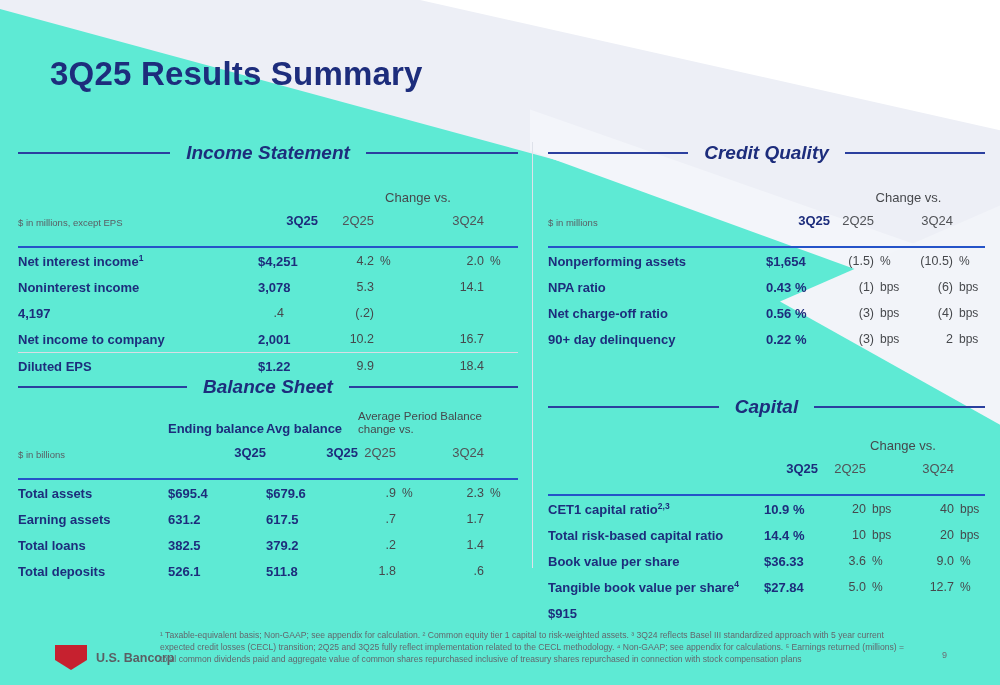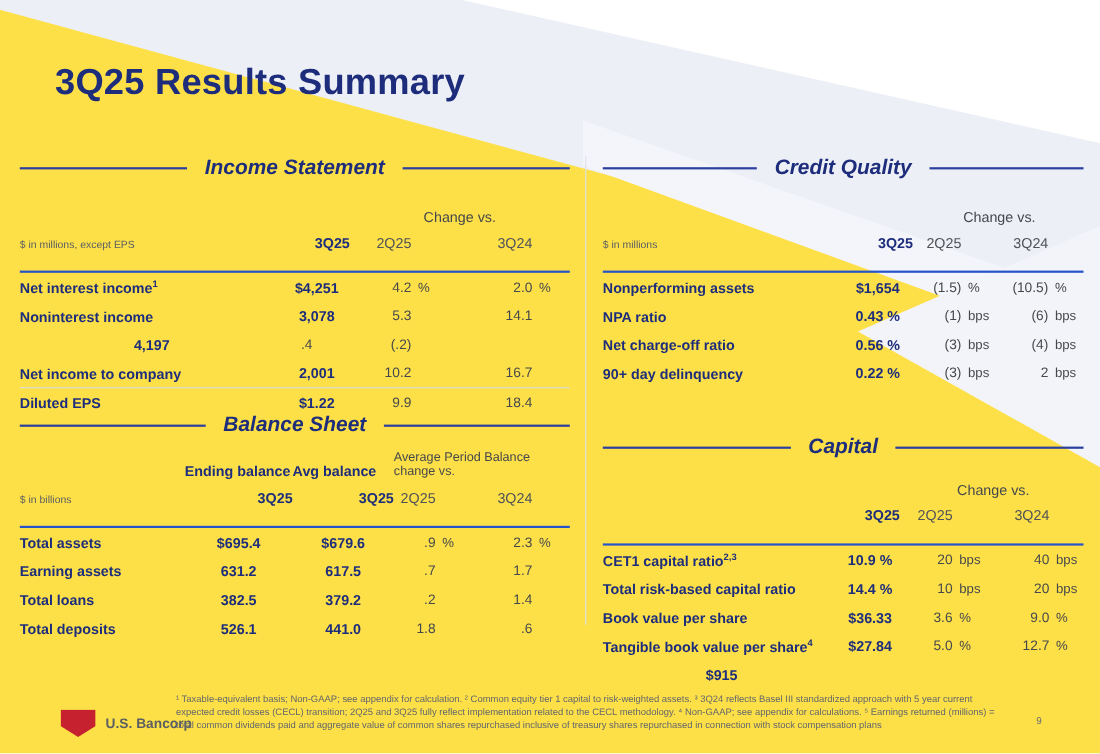--- a/index.html
+++ b/index.html
@@ -1,16 +1,16 @@
 <!DOCTYPE html>
 <html><head>
 <meta charset="utf-8">
 <style>
   html,body{margin:0;padding:0;background:#fff;}
-  .slide{position:relative;width:1000px;height:685px;background:#fde047;overflow:hidden;
+  .slide{position:relative;width:1000px;height:685px;background:#5eead4;overflow:hidden;
          font-family:"Liberation Sans","DejaVu Sans",sans-serif;color:#1d2d7c;}
   .bgshape{position:absolute;inset:0;pointer-events:none;}
   .bg1{background:#edeff6;clip-path:polygon(0 0,100% 0,100% 41%,0 1.3%);}
   .bg2{background:#ffffff;clip-path:polygon(42% 0,100% 0,100% 19%);}
   .bg3{background:#f3f5fa;clip-path:polygon(53% 16%,100% 40%,100% 47%,53% 22%);}
   .bg4{background:#f2f4f9;clip-path:polygon(78% 44%,100% 30%,100% 62%);}
 
   .title{position:absolute;left:50px;top:55px;font-size:33px;font-weight:600;color:#1d2d7c;letter-spacing:.2px;}
 
   .vdiv{position:absolute;left:532px;top:142px;width:1px;height:426px;background:#dee2ea;}
@@ -40,21 +40,21 @@
   .bh{font-weight:bold;font-size:13px;color:#1d2d7c;text-align:left;white-space:nowrap;}
   .apb{grid-column:4/6;font-size:11.5px;line-height:1.12;color:#46484c;}
 
   .sub{height:22px;align-items:end;border-bottom:2px solid #2553c8;padding-bottom:18px;}
   .unit{font-size:9.5px;color:#5a5d63;}
   .qh{font-weight:bold;font-size:13px;color:#1d2d7c;text-align:right;white-space:nowrap;}
   .gh .cv{font-size:13px;color:#515357;}
 
   .lblc{font-size:13px;font-weight:bold;color:#1d2d7c;white-space:nowrap;}
   .lblc sup{font-size:8.5px;}
-  .q{text-align:center;font-weight:bold;font-size:13px;color:#1d2d7c;white-space:nowrap;}
+  .q{text-align:left;font-weight:bold;font-size:13px;color:#1d2d7c;white-space:nowrap;}
   .cc{display:flex;align-items:baseline;}
   .cv{flex:1;text-align:right;font-size:12.5px;color:#46484c;white-space:nowrap;}
   .cu{width:28px;padding-left:6px;font-size:12px;color:#46484c;text-align:left;white-space:nowrap;}
   .sep{border-top:1px solid #d9dde5;}
 
   .logo{position:absolute;left:55px;top:645px;display:flex;align-items:center;gap:9px;}
   .shield{width:32px;height:25px;background:#c6212f;clip-path:polygon(0 0,100% 0,100% 60%,50% 100%,0 60%);}
   .logotext{font-size:12.5px;font-weight:600;color:#5b5e63;}
   .footnote{position:absolute;left:160px;top:630px;width:748px;font-size:8.6px;line-height:1.38;color:#63666c;}
   .pagenum{position:absolute;left:942px;top:650px;font-size:9px;color:#6a6d73;}
@@ -213,21 +213,21 @@
           <span class="cu"></span>
         </span>
       <span class="cc">
           <span class="cv">1.4</span>
           <span class="cu"></span>
         </span>
     </div>
     <div class="tr">
       <span class="lblc">Total deposits</span>
       <span class="q">526.1</span>
-      <span class="q">441.0</span>
+      <span class="q">511.8</span>
       <span class="cc">
           <span class="cv">1.8</span>
           <span class="cu"></span>
         </span>
       <span class="cc">
           <span class="cv">.6</span>
           <span class="cu"></span>
         </span>
     </div>
   </div>

